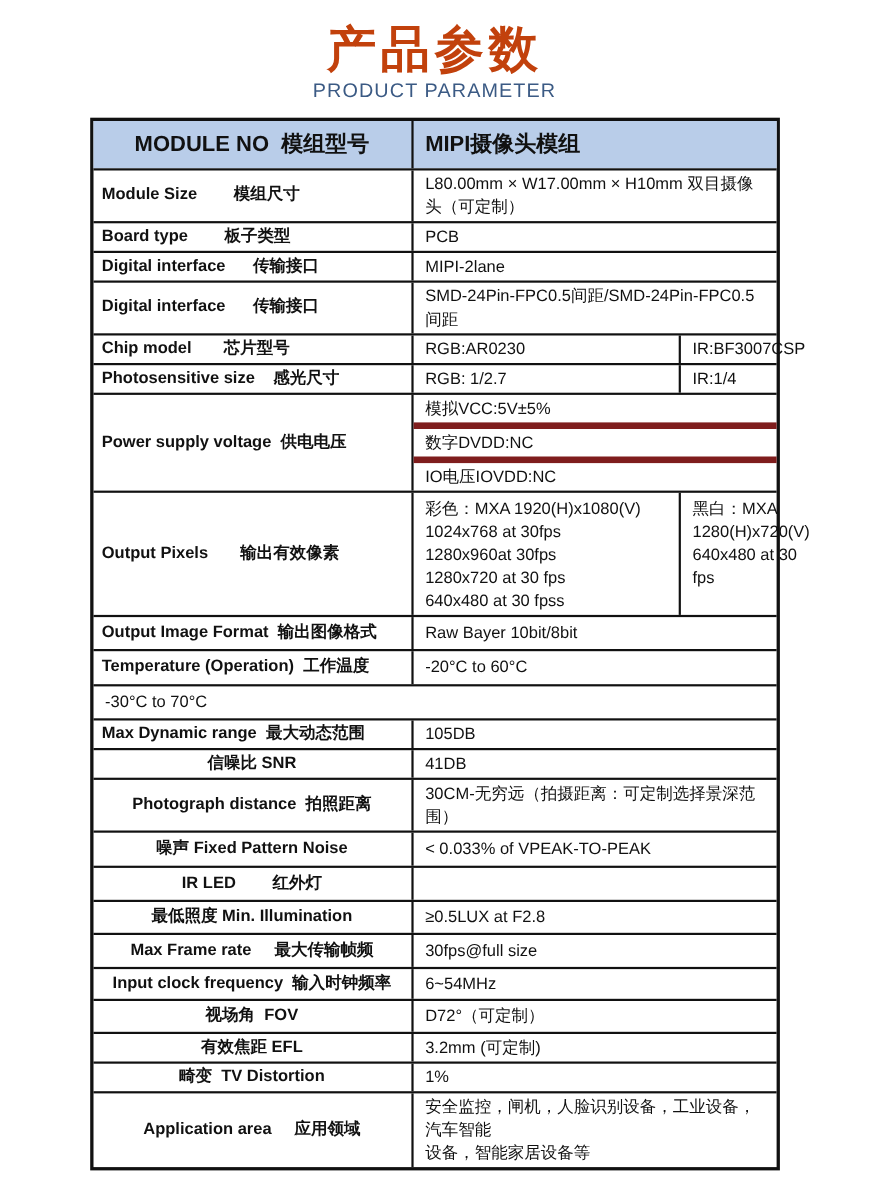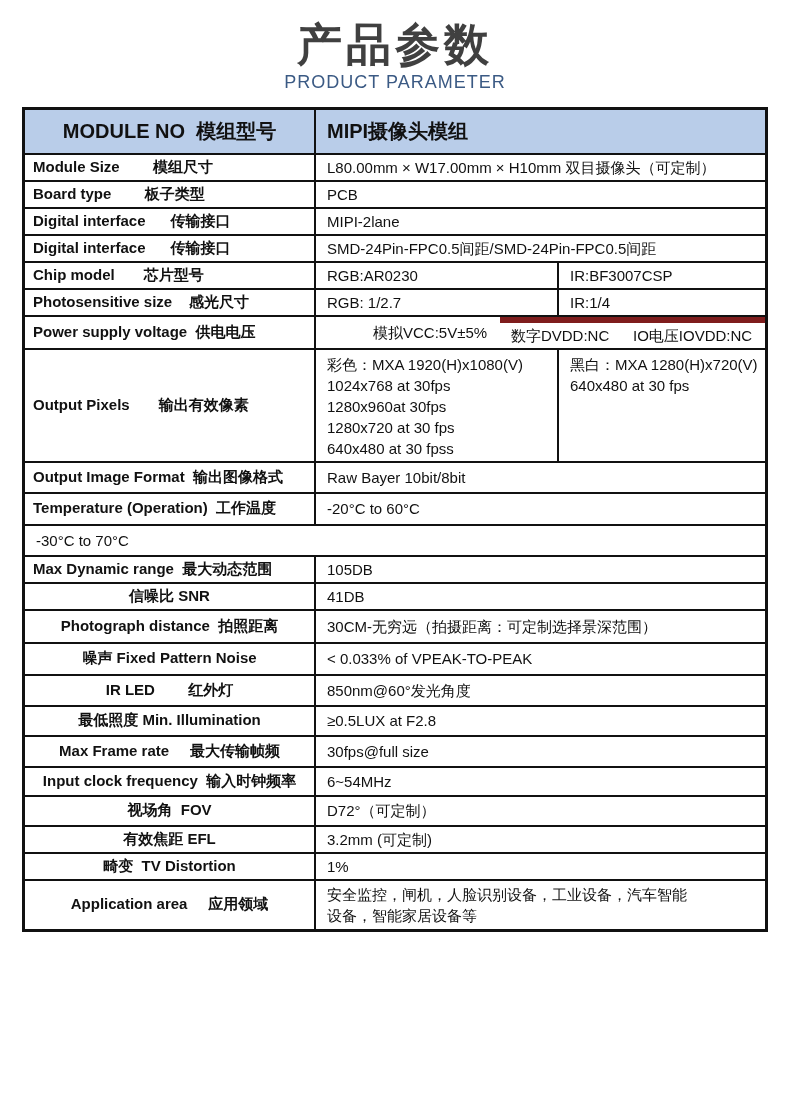--- a/index.html
+++ b/index.html
@@ -5,30 +5,30 @@
   html,body{margin:0;padding:0;background:#ffffff;}
   body{
     width:790px;height:1093px;
     font-family:"Liberation Sans","DejaVu Sans",sans-serif;
     color:#111;
     -webkit-font-smoothing:antialiased;
   }
   
   .title-block{ text-align:center; padding-top:20px; }
   .title-zh{
-    font-size:45px; font-weight:700; color:#404040;
+    font-size:45px; font-weight:700; color:#c2410c;
     letter-spacing:4px; line-height:1.1;
   }
   .title-en{
     font-size:18px; font-weight:400; color:#3b5a84;
     letter-spacing:1px; margin-top:2px;
   }
   
   .spec-table{
-    width:746px; margin:14px auto 0 auto;
+    width:627px; margin:14px auto 0 auto;
     border:3px solid #111; box-sizing:border-box;
     background:#fff;
   }
   .row{ display:flex; align-items:stretch; border-top:2px solid #111; }
   .row:first-child{ border-top:none; }
 
   .lc{
     flex:0 0 291px; width:291px; box-sizing:border-box;
     border-right:2px solid #111;
     display:flex; align-items:center;
@@ -40,21 +40,21 @@
 
   .vc{
     flex:1 1 auto; box-sizing:border-box;
     display:flex; align-items:center;
     padding:2px 6px 2px 11px;
     font-size:15px; font-weight:400;
     white-space:pre-line; line-height:1.4;
   }
   .v1{ flex:0 0 243px; width:243px; border-right:2px solid #111; }
 
-  .stack{ flex:1 1 auto; display:flex; flex-direction:row;margin-left:46px; }
+  .stack{ flex:1 1 auto; display:flex; flex-direction:column; }
   .stack .sub{ border-top:6px solid #7f1d1d; }
   .stack .sub:first-child{ border-top:none; }
 
   .top-align{ align-items:flex-start; padding-top:4px; }
 
   
   .row.header{ background:#b9cde9; }
   .row.header .lc{
     font-size:20px; justify-content:center; text-align:center; padding-left:4px;
   }
@@ -157,21 +157,20 @@
     <div class="vc">30CM-无穷远（拍摄距离：可定制选择景深范围）</div>
   </div>
 
   <div class="row" style="min-height:30px">
     <div class="lc center">噪声 Fixed Pattern Noise</div>
     <div class="vc">&lt; 0.033% of VPEAK-TO-PEAK</div>
   </div>
 
   <div class="row" style="min-height:29px">
     <div class="lc center">IR LED        红外灯</div>
-    <div class="vc">850nm@60°发光角度</div>
   </div>
 
   <div class="row" style="min-height:28px">
     <div class="lc center">最低照度 Min. Illumination</div>
     <div class="vc">≥0.5LUX at F2.8</div>
   </div>
 
   <div class="row" style="min-height:29px">
     <div class="lc center">Max Frame rate     最大传输帧频</div>
     <div class="vc">30fps@full size</div>

